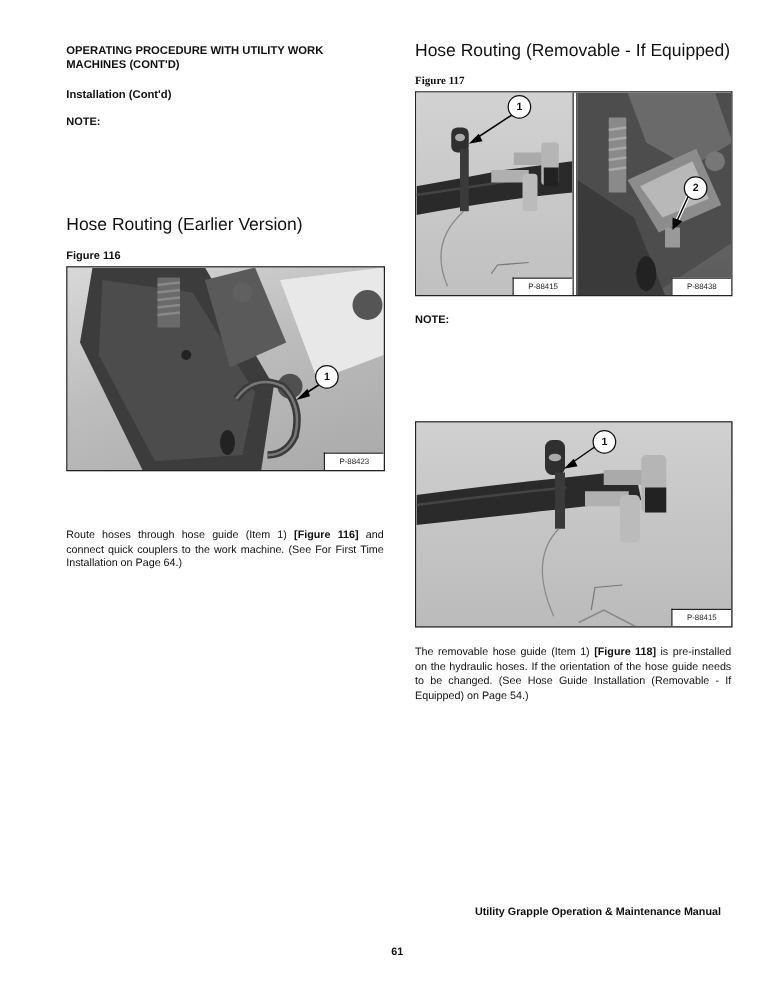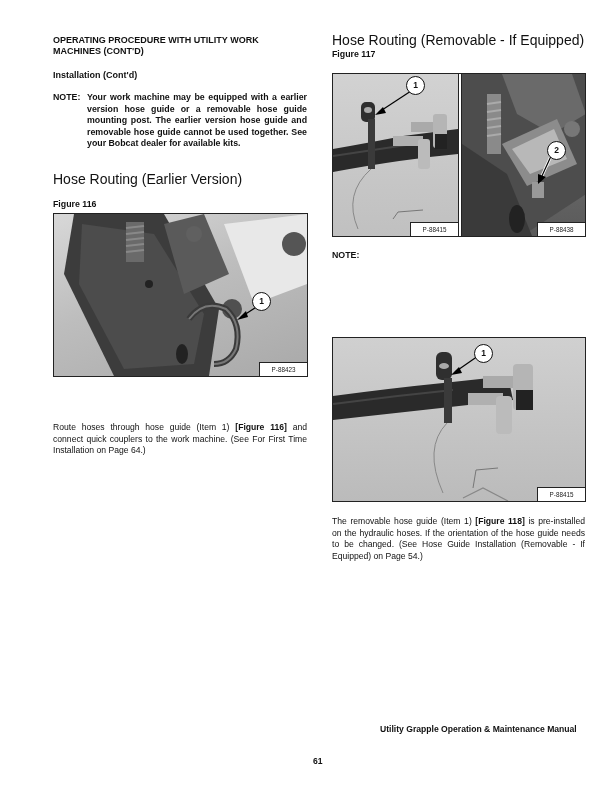--- a/index.html
+++ b/index.html
@@ -34,21 +34,20 @@
 </style>
 </head>
 <body>
 
 <div class="abs h1" style="left:53px; top:35px; width:250px;">OPERATING PROCEDURE WITH UTILITY WORK MACHINES (CONT'D)</div>
 
 <div class="abs h2" style="left:53px; top:70px;">Installation (Cont'd)</div>
 
 <div class="abs note" style="left:53px; top:92px; width:254px;">
   <span class="lab">NOTE:</span>
-  <span class="txt">Your work machine may be equipped with a earlier version hose guide or a removable hose guide mounting post. The earlier version hose guide and removable hose guide cannot be used together. See your Bobcat dealer for available kits.</span>
 </div>
 
 <div class="abs italic" style="left:53px; top:174px;">Hose Routing (Earlier Version)</div>
 
 <div class="abs figlabel" style="left:53px; top:199px;">Figure 116</div>
 
 <div class="abs fig" style="left:53px; top:213px; width:253px; height:162px;">
   <div class="photo" style="left:0; right:0; background: linear-gradient(160deg, #d8d8d8 0%, #bdbdbd 45%, #a9a9a9 100%);">
     <svg width="253" height="162" viewBox="0 0 253 162">
       <polygon points="20,0 110,0 165,95 155,162 60,162 10,60" fill="#3c3c3c"></polygon>
@@ -75,21 +74,21 @@
     </svg>
     <div class="callout" style="left:198px; top:78px;">1</div>
     <div class="pcode">P-88423</div>
   </div>
 </div>
 
 <div class="abs para" style="left:53px; top:390px; width:254px;margin-top:32px;"><span>Route hoses through hose guide (Item 1) </span><b>[Figure 116]</b><span> and connect quick couplers to the work machine. (See For First Time Installation on Page 64.)</span></div>
 
 <div class="abs italic" style="left:332px; top:35px;">Hose Routing (Removable - If Equipped)</div>
 
-<div class="abs figlabel" style="left:332px; top:49px;">Figure 117</div>
+<div class="abs figlabel" style="left:332px; top:59px;font-family:Liberation Serif, serif;">Figure 117</div>
 
 <div class="abs fig" style="left:332px; top:73px; width:252px; height:162px; background:#fff;">
   <div class="photo" style="left:0; width:125px; border-right:1px solid #222; background: linear-gradient(180deg, #d2d2d2 0%, #c0c0c0 100%);">
     <svg width="125" height="162" viewBox="0 0 125 162">
       <path d="M0,75 Q40,68 70,62 L125,55 L125,80 Q70,85 0,98 Z" fill="#2a2a2a"></path>
       <path d="M0,82 Q40,76 80,70" stroke="#444" stroke-width="2" fill="none"></path>
       <rect x="28" y="28" width="14" height="20" rx="5" fill="#2f2f2f"></rect>
       <ellipse cx="35" cy="36" rx="4" ry="3" fill="#aaa"></ellipse>
       <rect x="35" y="45" width="7" height="50" fill="#3a3a3a"></rect>
       <rect x="78" y="48" width="30" height="10" fill="#aaa"></rect>

